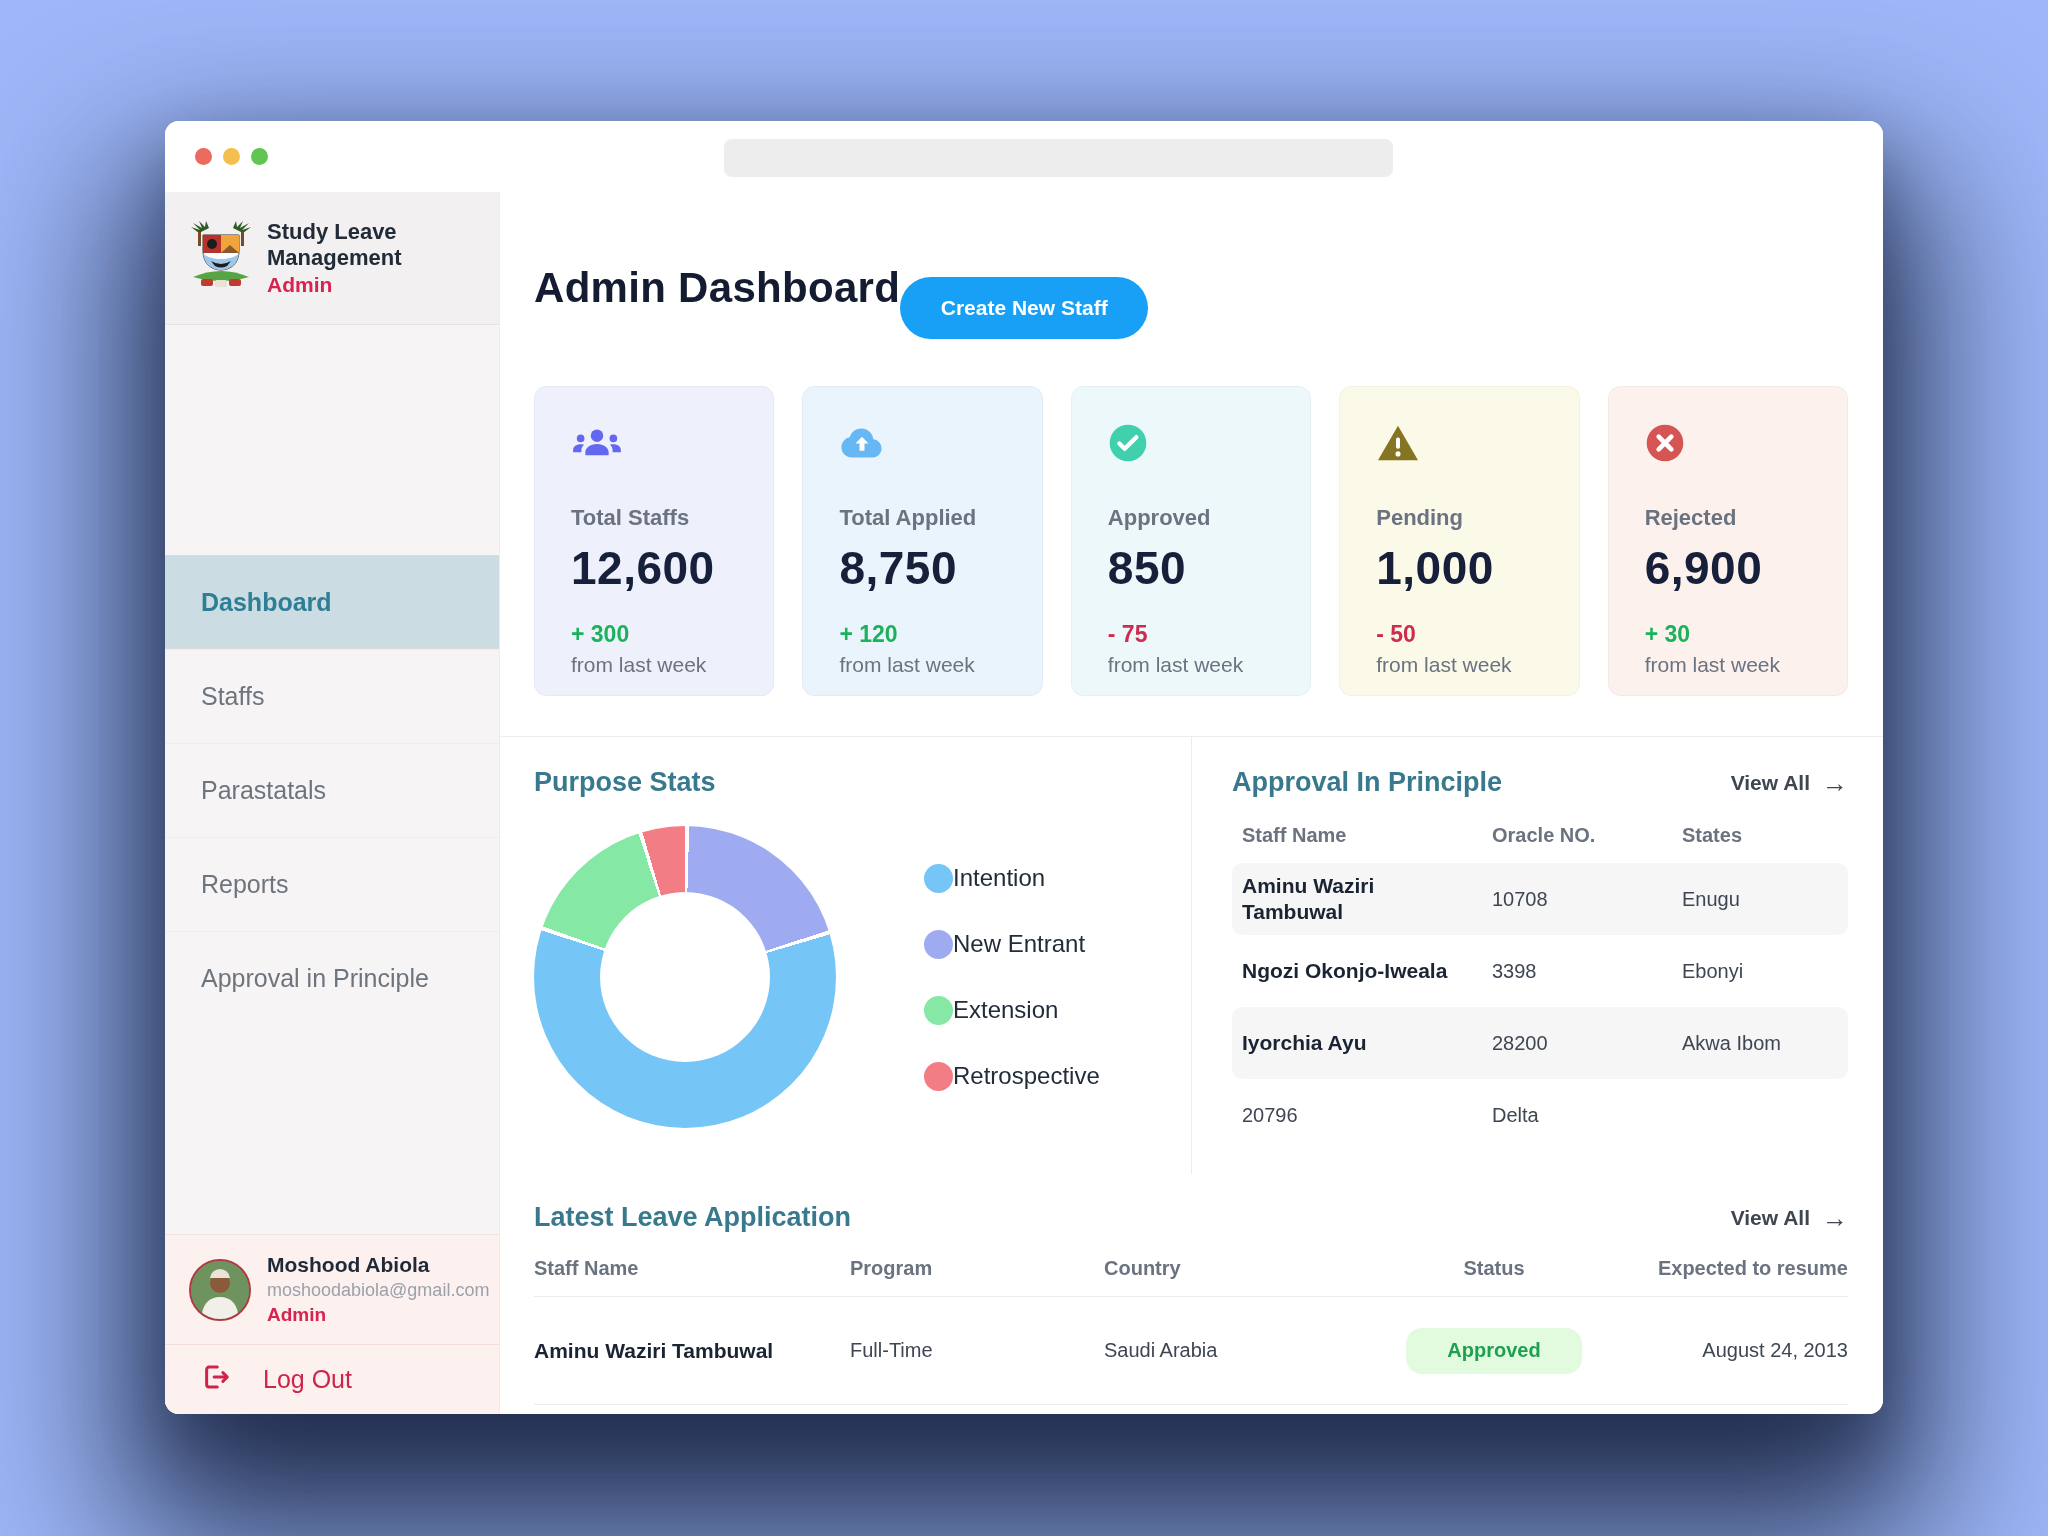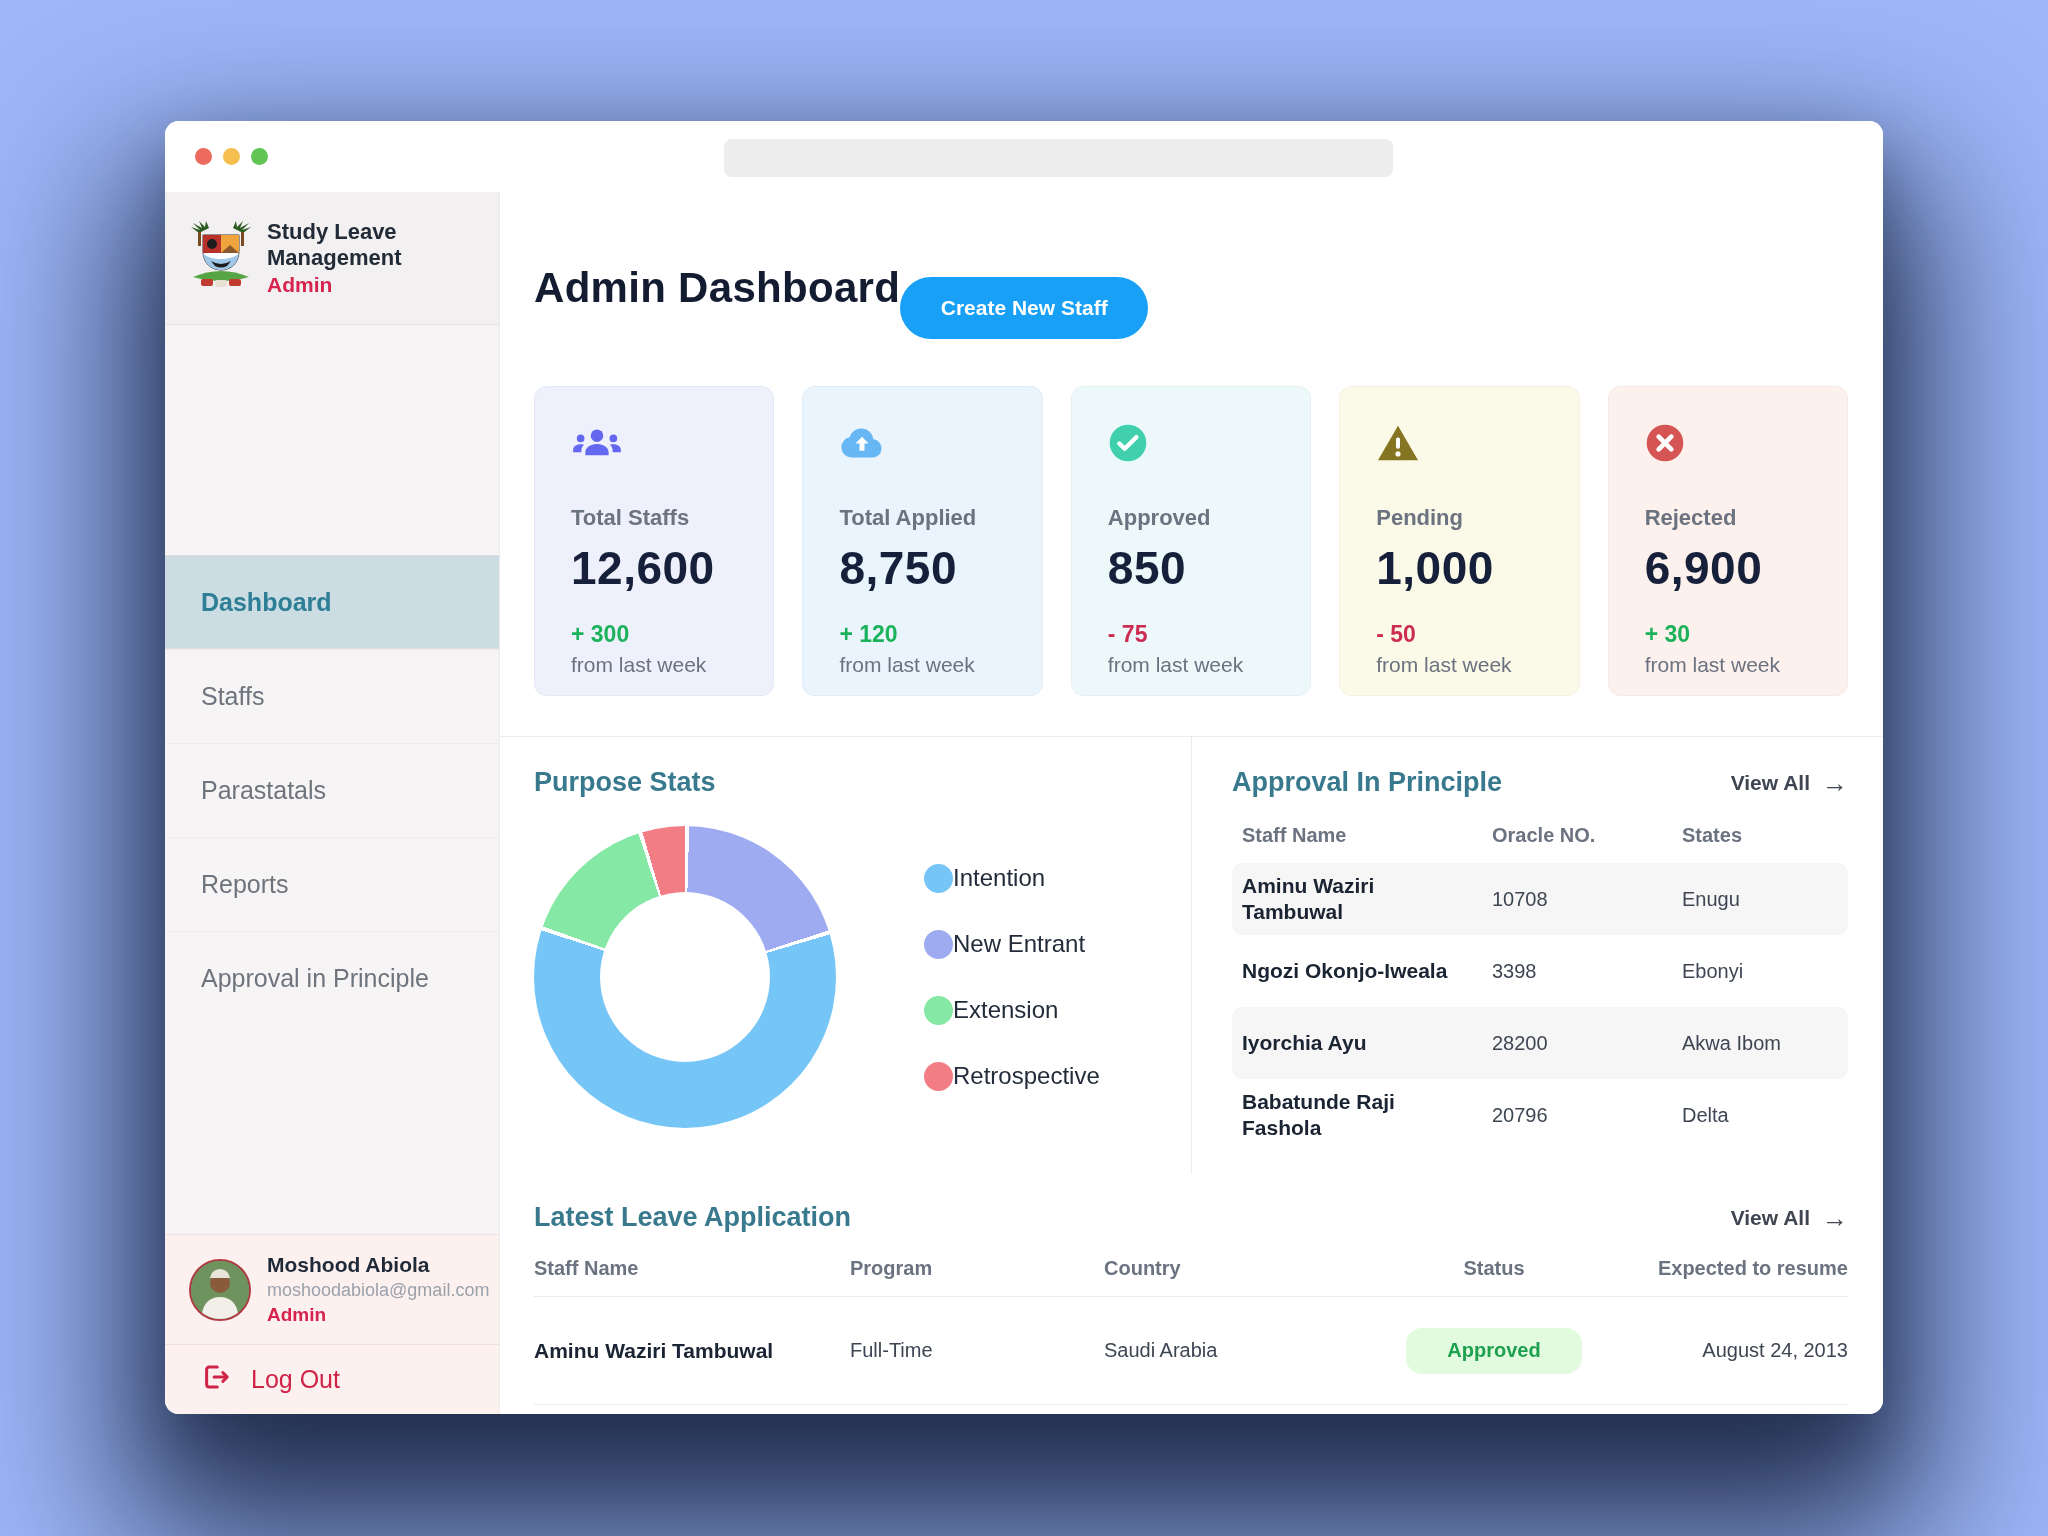--- a/index.html
+++ b/index.html
@@ -28,21 +28,21 @@
   .brand-sub { font-size:21px; font-weight:bold; color:#d6244e; margin-top:2px; }
   .nav-spacer { height:230px; flex:none; }
   .nav-item { height:94px; flex:none; display:flex; align-items:center; padding-left:36px; font-size:25px; color:#6e747d; border-top:1px solid #efecec; cursor:pointer; }
   .nav-item.active { background:#cbdce3; color:#2e7e96; font-weight:bold; border-top:1px solid #dcdcdc; border-bottom:1px solid #dcdcdc; }
   .side-fill { flex:1; }
   .profile { background:#fdf1f0; border-top:1px solid #f0e2e1; padding:18px 24px; display:flex; align-items:center; gap:16px; flex:none; }
   .avatar { width:62px; height:62px; border-radius:50%; border:2px solid #b03a44; overflow:hidden; flex:none; background:#6f935e; }
   .p-name { font-size:21px; font-weight:bold; color:#1f2937; }
   .p-email { font-size:18px; color:#9aa1ab; margin-top:3px; }
   .p-role { font-size:19px; font-weight:bold; color:#d6244e; margin-top:3px; }
-  .logout { background:#fdf1f0; border-top:1px solid #f3dcdc; height:70px; display:flex; align-items:center; gap:20px; padding-left:36px; color:#cf2347; font-size:25px; cursor:pointer; flex:none; }
+  .logout { background:#fdf1f0; border-top:1px solid #f3dcdc; height:70px; display:flex; align-items:center; gap:32px; padding-left:36px; color:#cf2347; font-size:25px; cursor:pointer; flex:none; }
 
   
   .main { flex:1; padding:0 35px 0 34px; position:relative; background:#fff; }
   .main-header { margin-top:44px; display:flex; justify-content:flex-start; align-items:center; }
   .page-title { font-size:42px; font-weight:bold; color:#131c31; letter-spacing:.3px; }
   .create-btn { width:248px; height:62px; border:none; border-radius:31px; background:#17a0f6; color:#fff; font-size:21px; font-weight:bold; font-family:inherit; cursor:pointer;margin-top:41px; }
 
   .cards { margin-top:47px; display:flex; gap:28px; }
   .card { flex:1; height:310px; border-radius:13px; padding:36px 20px 0 36px; border:1px solid rgba(0,0,0,.03); }
   .card .icon { height:42px; }
@@ -312,21 +312,20 @@
               <span class="aip-name">Ngozi Okonjo-Iweala</span>
               <span class="aip-cell">3398</span>
               <span class="aip-cell">Ebonyi</span>
             </div>
             <div class="aip-row alt">
               <span class="aip-name">Iyorchia Ayu</span>
               <span class="aip-cell">28200</span>
               <span class="aip-cell">Akwa Ibom</span>
             </div>
             <div class="aip-row">
-              <span class="aip-name">Babatunde Raji Fashola</span>
               <span class="aip-cell">20796</span>
               <span class="aip-cell">Delta</span>
             </div>
           </div>
         </div>
       </div>
 
       <div class="lla">
         <div class="section-head">
           <div class="section-title">Latest Leave Application</div>

